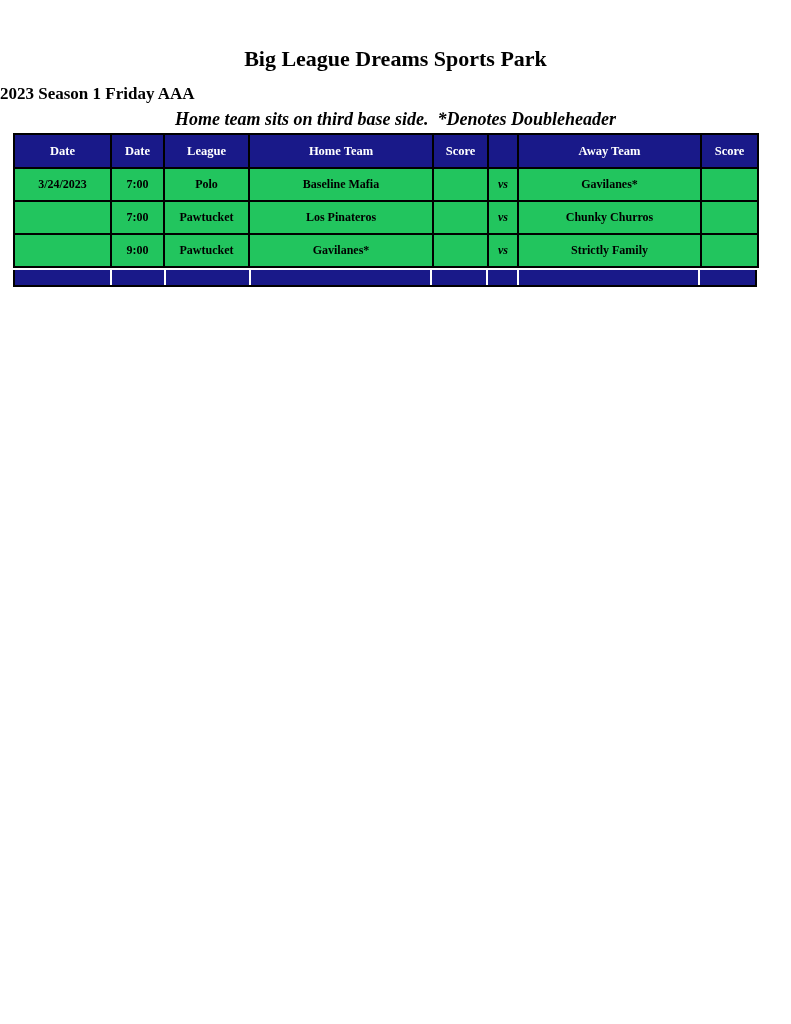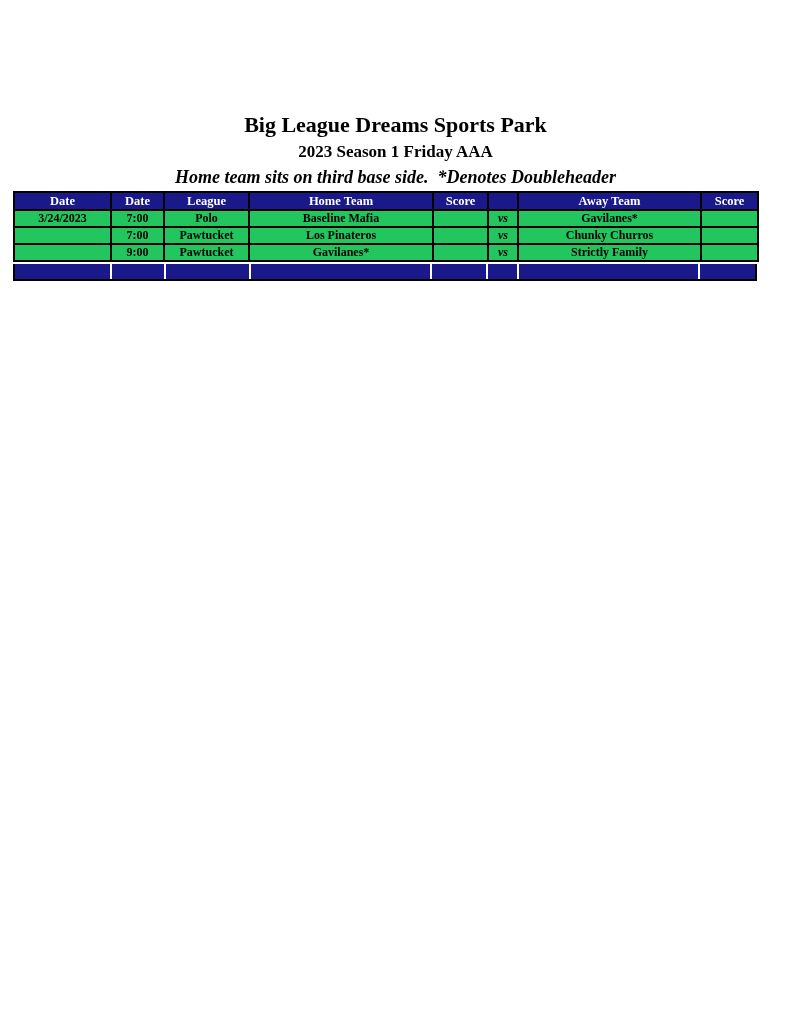--- a/index.html
+++ b/index.html
@@ -6,29 +6,29 @@
   .page {
     position: relative;
     width: 791px;
     height: 1024px;
     background: #ffffff;
     font-family: "Liberation Serif", serif;
     color: #000000;
     overflow: hidden;
   }
   .title {
-    padding-top: 113px;
+    padding-top: 47px;
     text-align: center;
     font-size: 22px;
     font-weight: bold;
     line-height: 23px;
   }
   .subtitle {
-    margin-top: 7px;
-    text-align: center;
+    margin-top: 15px;
+    text-align: left;
     font-size: 17px;
     font-weight: bold;
     line-height: 18px;
   }
   .note {
     margin-top: 9px;
     text-align: center;
     font-size: 18px;
     font-weight: bold;
     font-style: italic;
@@ -36,21 +36,21 @@
     white-space: pre-wrap;
   }
   table.schedule {
     border-collapse: collapse;
     table-layout: fixed;
     width: 744px;
     margin: 7px 0 0 13px;
   }
   table.schedule th, table.schedule td {
     border: 2px solid #000000;
-    padding: 0 2px;
+    padding: 8px 2px;
     text-align: center;
     vertical-align: middle;
     font-weight: bold;
     overflow: hidden;
     white-space: nowrap;
   }
   table.schedule th {
     background: #191989;
     color: #ffffff;
     height: 16px;

